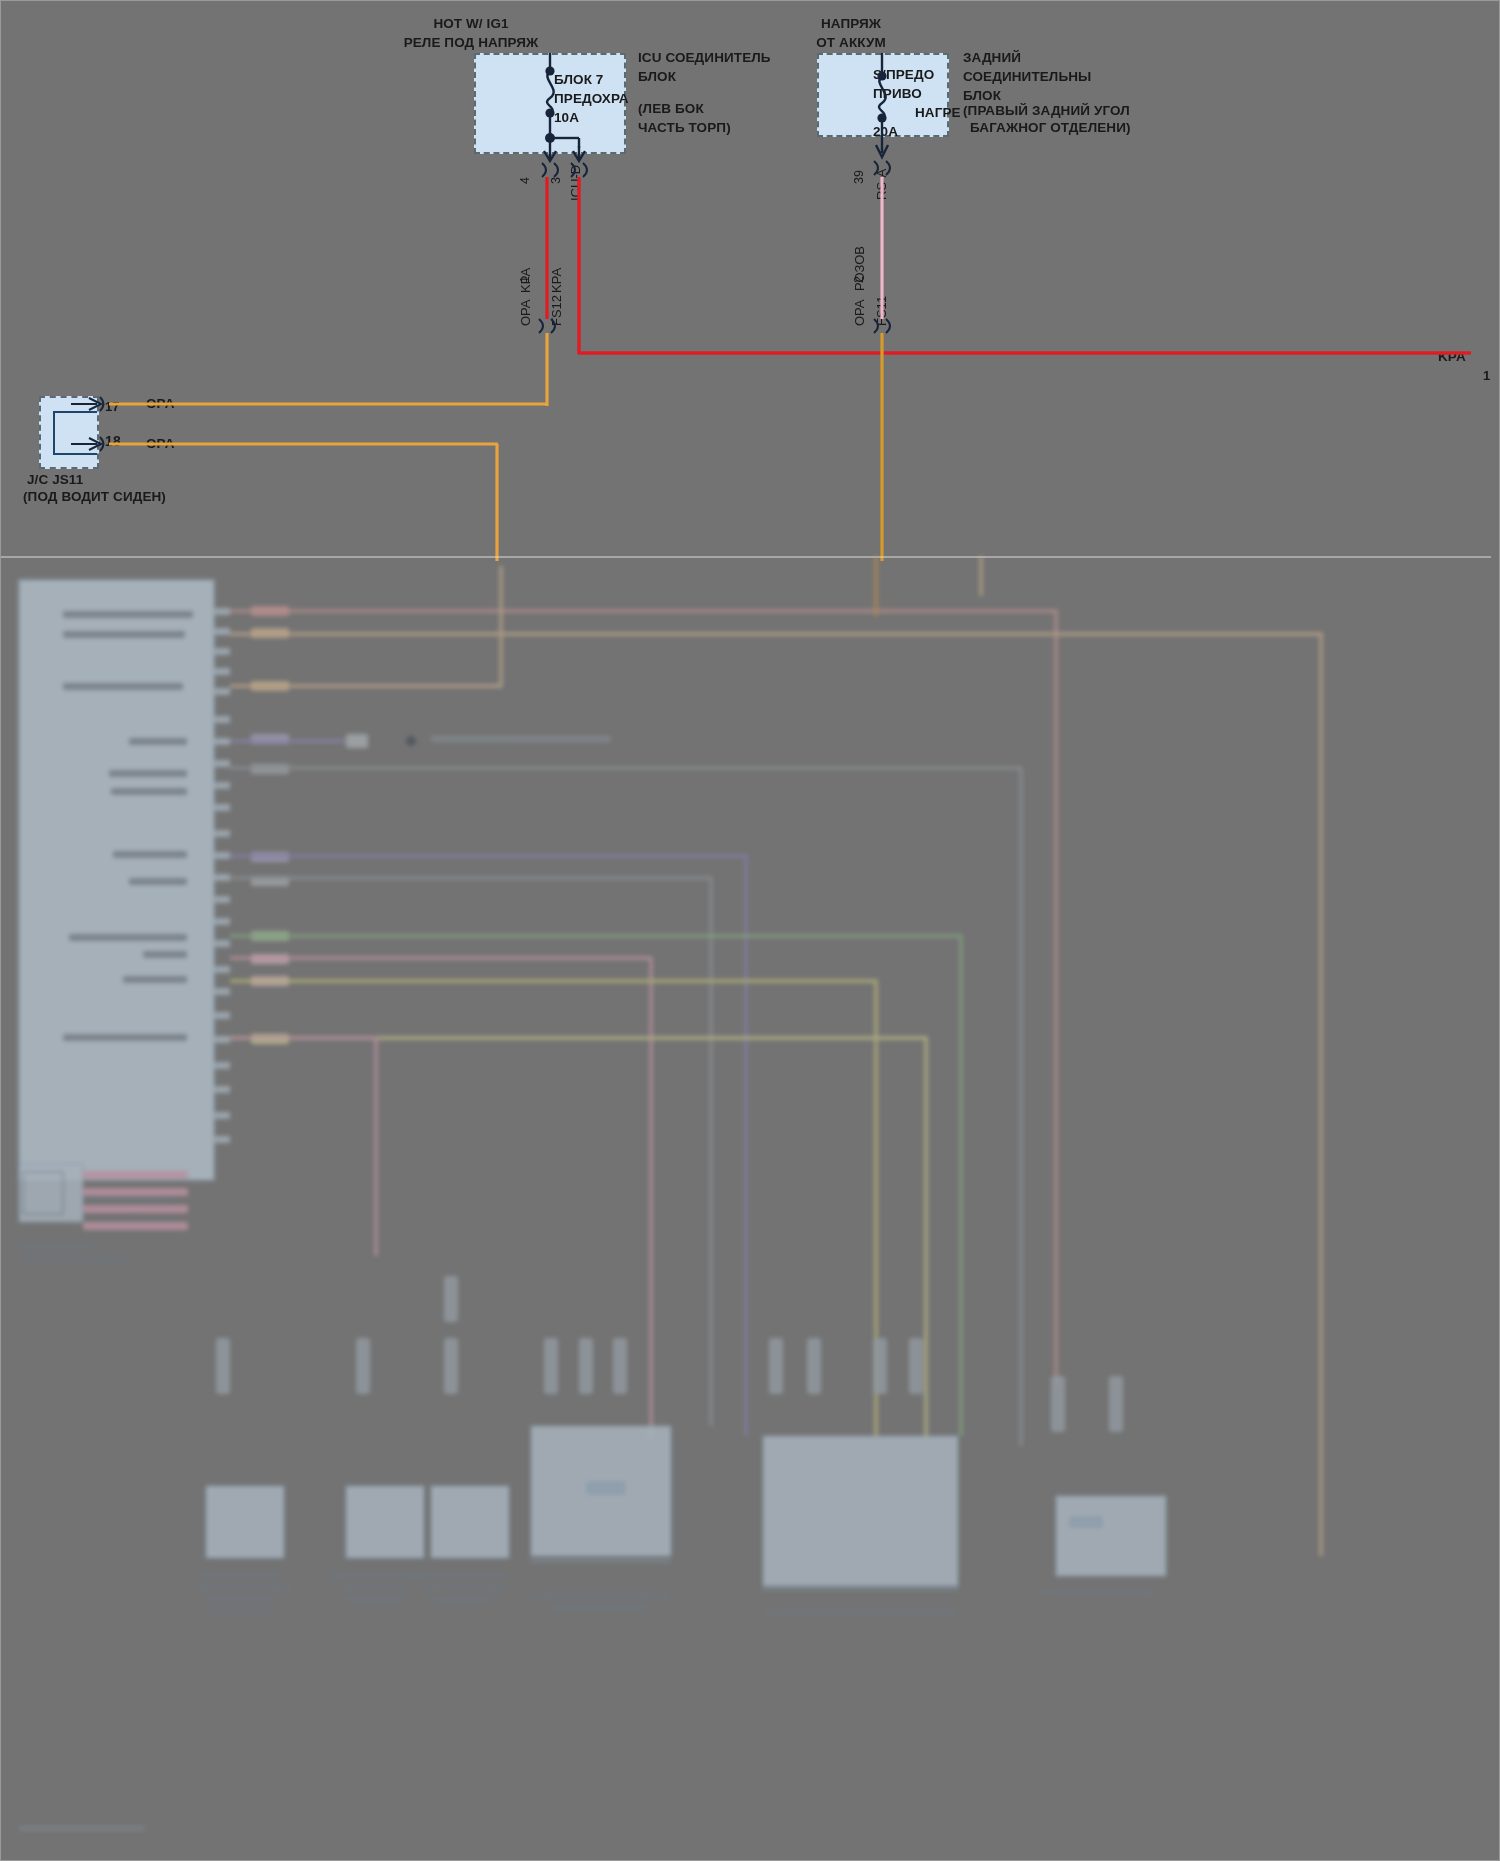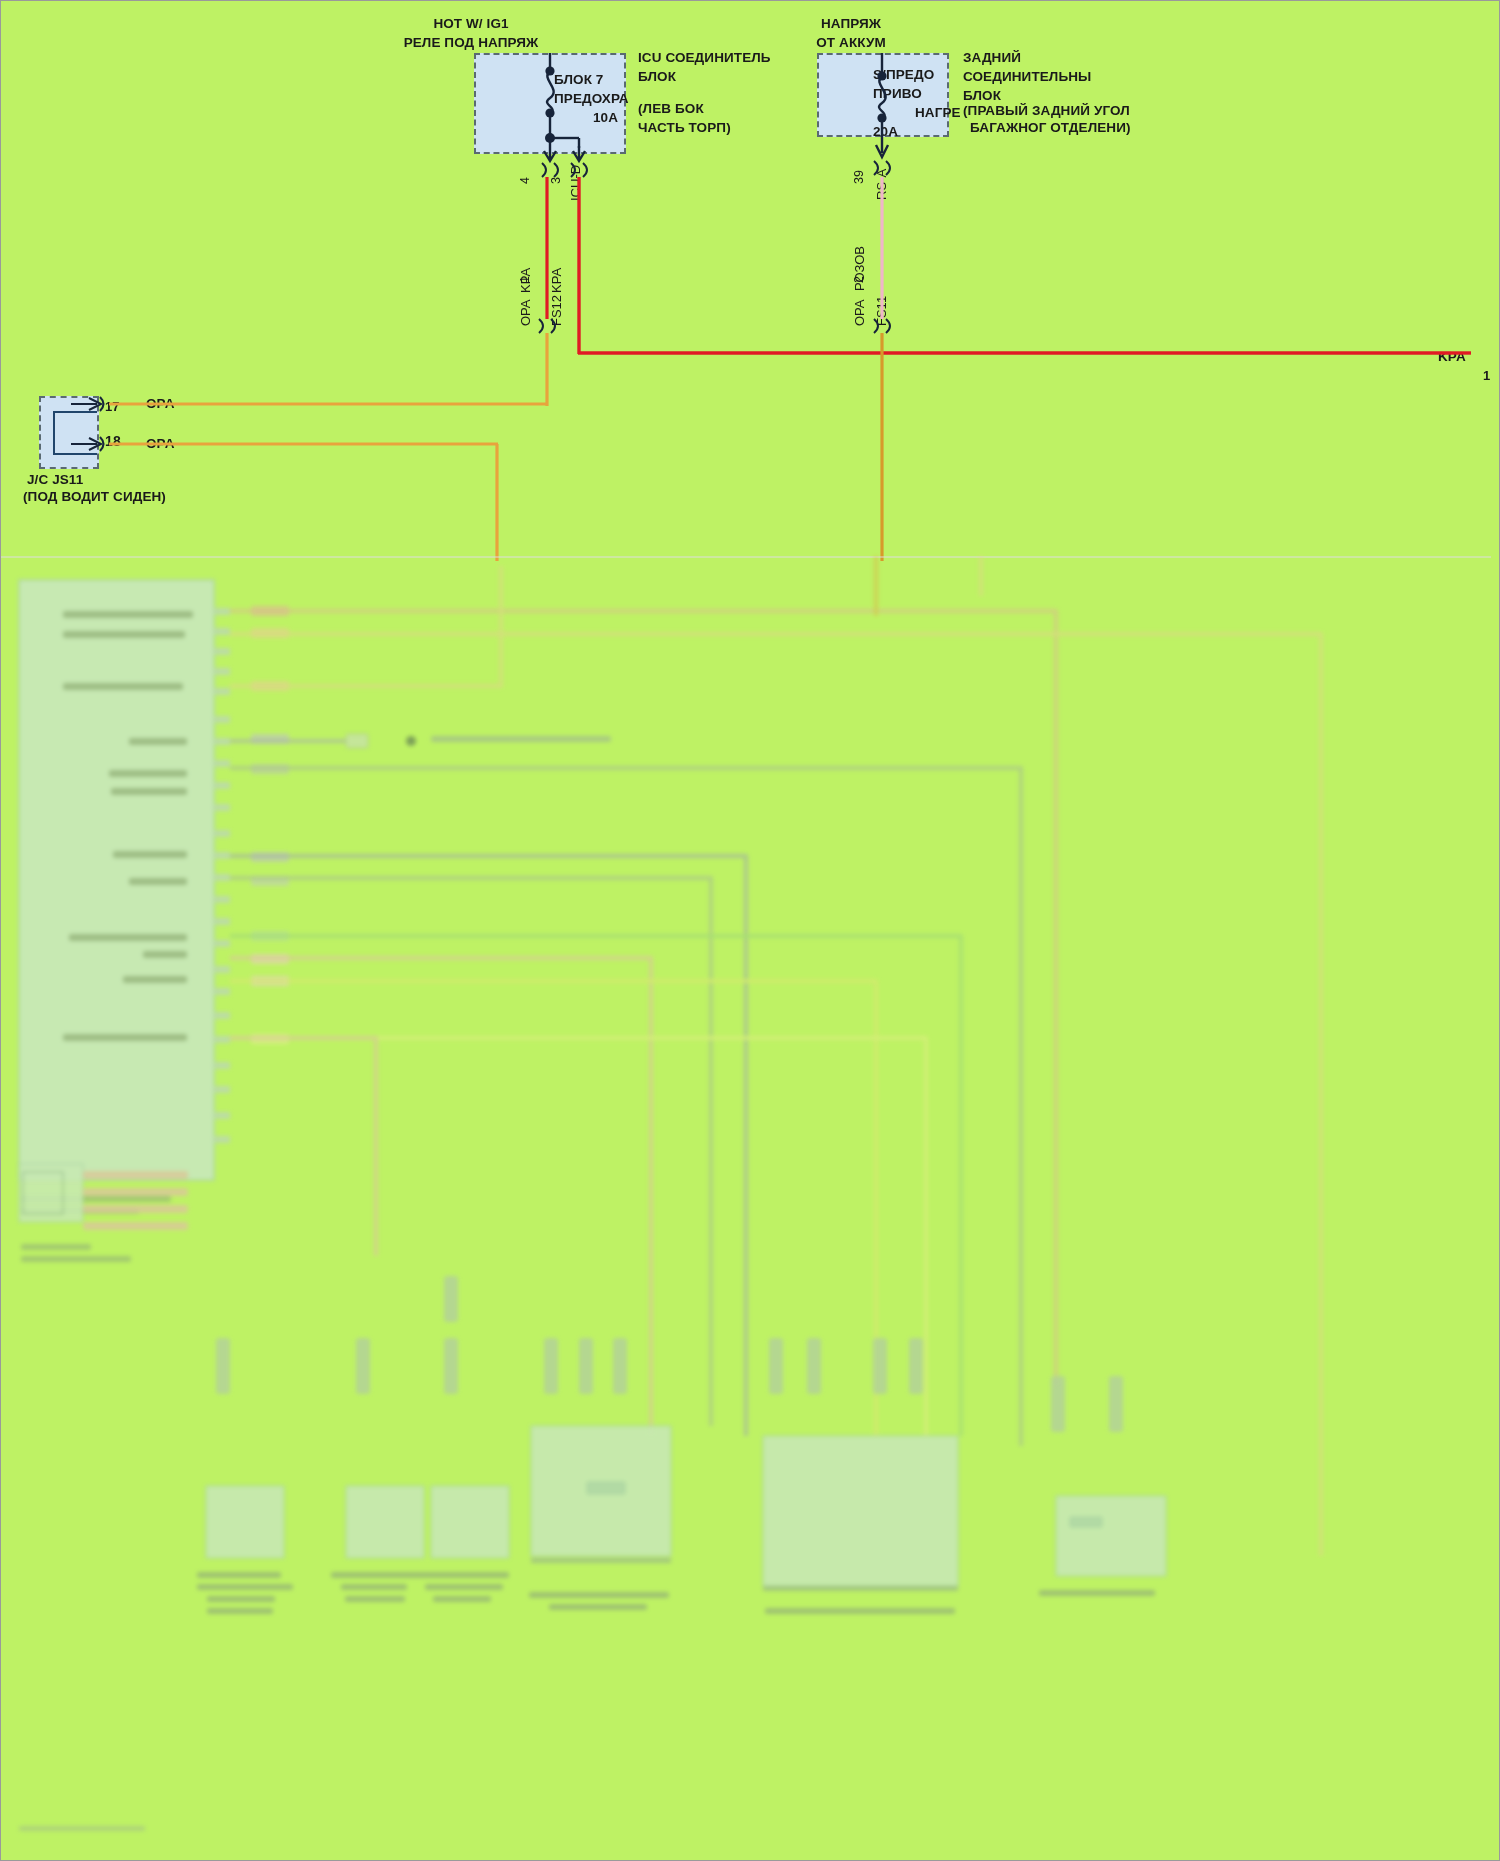--- a/index.html
+++ b/index.html
@@ -8,21 +8,21 @@
     padding: 0;
     background: #ffffff;
   }
   body {
     font-family: "Liberation Sans", sans-serif;
   }
   #page {
     position: relative;
     width: 1500px;
     height: 1861px;
-    background: #bef264;
+    background: #737373;
     overflow: hidden;
     border: 1px solid #9a9a9a;
     box-sizing: border-box;
   }
   
   .lbl {
     position: absolute;
     font-size: 13.5px;
     color: #1a1a1a;
     line-height: 17px;
@@ -87,21 +87,21 @@
 
 <div id="page">
 
   <div class="lbl c" style="left:360px;top:14px;width:220px;font-weight:bold;">HOT W/ IG1</div>
   <div class="lbl c" style="left:340px;top:33px;width:260px;font-weight:bold;">РЕЛЕ ПОД НАПРЯЖ</div>
 
   <div class="fusebox" style="left:473px;top:52px;width:152px;height:101px;"></div>
 
   <div class="lbl" style="left:553px;top:70px;">БЛОК 7</div>
   <div class="lbl" style="left:553px;top:89px;">ПРЕДОХРА</div>
-  <div class="lbl" style="left:553px;top:108px;margin-left:39px;">10A</div>
+  <div class="lbl" style="left:553px;top:108px;">10A</div>
 
   <div class="lbl" style="left:637px;top:48px;">ICU СОЕДИНИТЕЛЬ</div>
   <div class="lbl" style="left:637px;top:67px;">БЛОК</div>
   <div class="lbl" style="left:637px;top:99px;">(ЛЕВ БОК</div>
   <div class="lbl" style="left:637px;top:118px;">ЧАСТЬ ТОРП)</div>
 
   <div class="lbl c" style="left:760px;top:14px;width:180px;font-weight:bold;">НАПРЯЖ</div>
   <div class="lbl c" style="left:760px;top:33px;width:180px;font-weight:bold;">ОТ АККУМ</div>
 
   <div class="fusebox" style="left:816px;top:52px;width:132px;height:84px;"></div>

